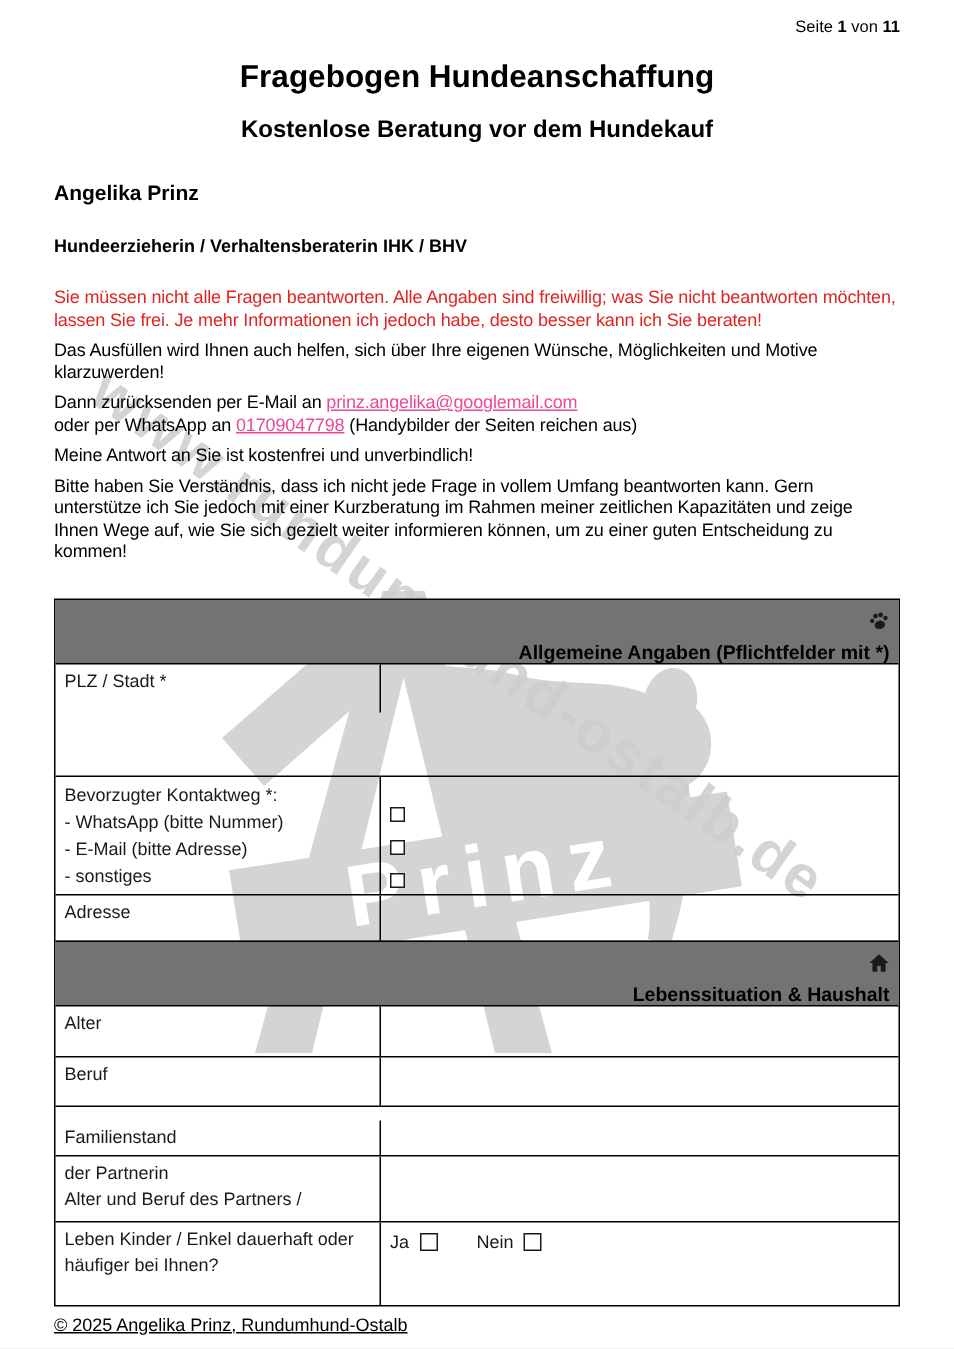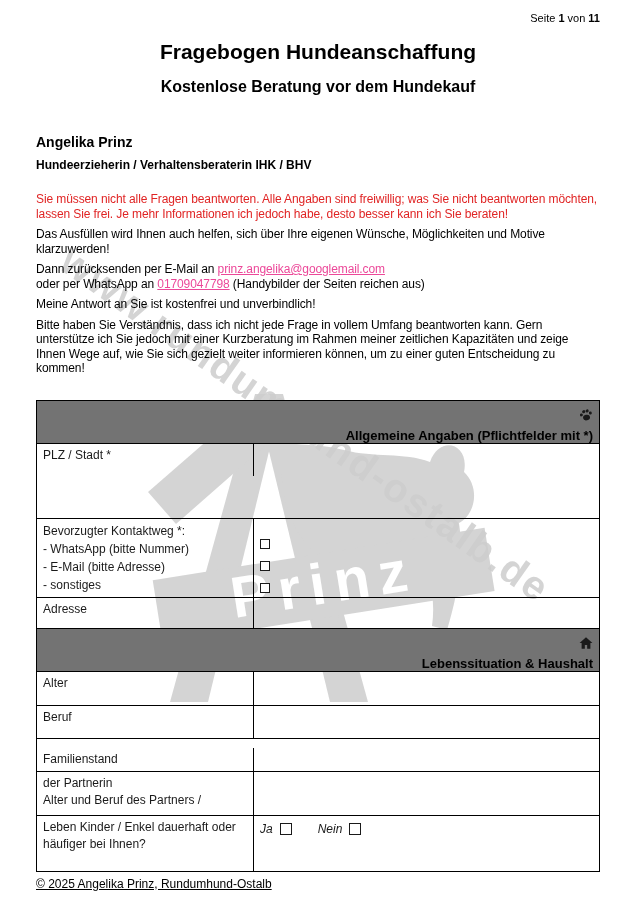--- a/index.html
+++ b/index.html
@@ -22,36 +22,36 @@
   .wm-logo text {
     fill:#ffffff; font-family:"Liberation Sans",sans-serif;
     font-weight:bold; font-size:58px; letter-spacing:9px;
   }
   
   .content { position:relative; z-index:1; padding:12px 36px 0 36px; }
   .page-indicator { text-align:right; font-size:11px; color:#000; margin-bottom:6px; }
   .page-indicator b { font-weight:bold; }
   .doc-title { text-align:center; font-size:21px; font-weight:bold; margin-top:16px; color:#000; }
   .doc-subtitle { text-align:center; font-size:16px; font-weight:bold; margin-top:14px; color:#000; }
-  .author-name { font-size:14px; font-weight:bold; margin-top:38px; color:#000; }
-  .author-role { font-size:12px; font-weight:bold; margin-top:8px; color:#000; }
+  .author-name { font-size:14px; font-weight:bold; margin-top:24px; color:#000; }
+  .author-role { font-size:12px; font-weight:bold; margin-top:21px; color:#000; }
   p.para { font-size:12px; line-height:14.5px; margin-top:6px; letter-spacing:-0.1px; color:#000; }
   p.red  { color:#e02424; margin-top:20px; }
   a.link { color:#ec4899; text-decoration:underline; cursor:pointer; }
   
   .tbl { margin-top:24px; border:1px solid #000; }
   .thead {
     display:flex; align-items:flex-end; gap:6px;
     background:#737373; min-height:36px; padding:6px 6px 0 6px;
     font-size:13px; font-weight:bold; color:#000;flex-direction:column;
   }
   .thead .sec-icon { flex:0 0 auto; margin-top:1px; }
   .trow { display:flex; border-top:1px solid #000; font-size:12px; }
   .cell-l { flex:0 0 217px; border-right:1px solid #000; padding:3px 6px; line-height:17px; }
-  .cell-r { flex:1 1 auto; padding:3px 6px;font-style:italic; }
+  .cell-r { flex:1 1 auto; padding:3px 6px; }
   .r-name { min-height:33px; } .r-plz { min-height:33px; }
   .r-kontakt { min-height:77px;margin-top:42px; } .r-adresse { min-height:31px; }
   .r-alter { min-height:34px; } .r-beruf { min-height:33px; }
   .r-familienstand { min-height:33px;align-items:flex-end; } .r-partner { min-height:44px; }
   .r-kinder { min-height:56px; }
   .opt-line { line-height:18px; }
   .cb-col { display:flex; flex-direction:column; gap:12px; padding-top:20px; padding-left:6px; }
   .checkbox {
     display:inline-block; width:10px; height:10px;
     border:1.5px solid #1a1a1a; background:#fff; vertical-align:-1px;

